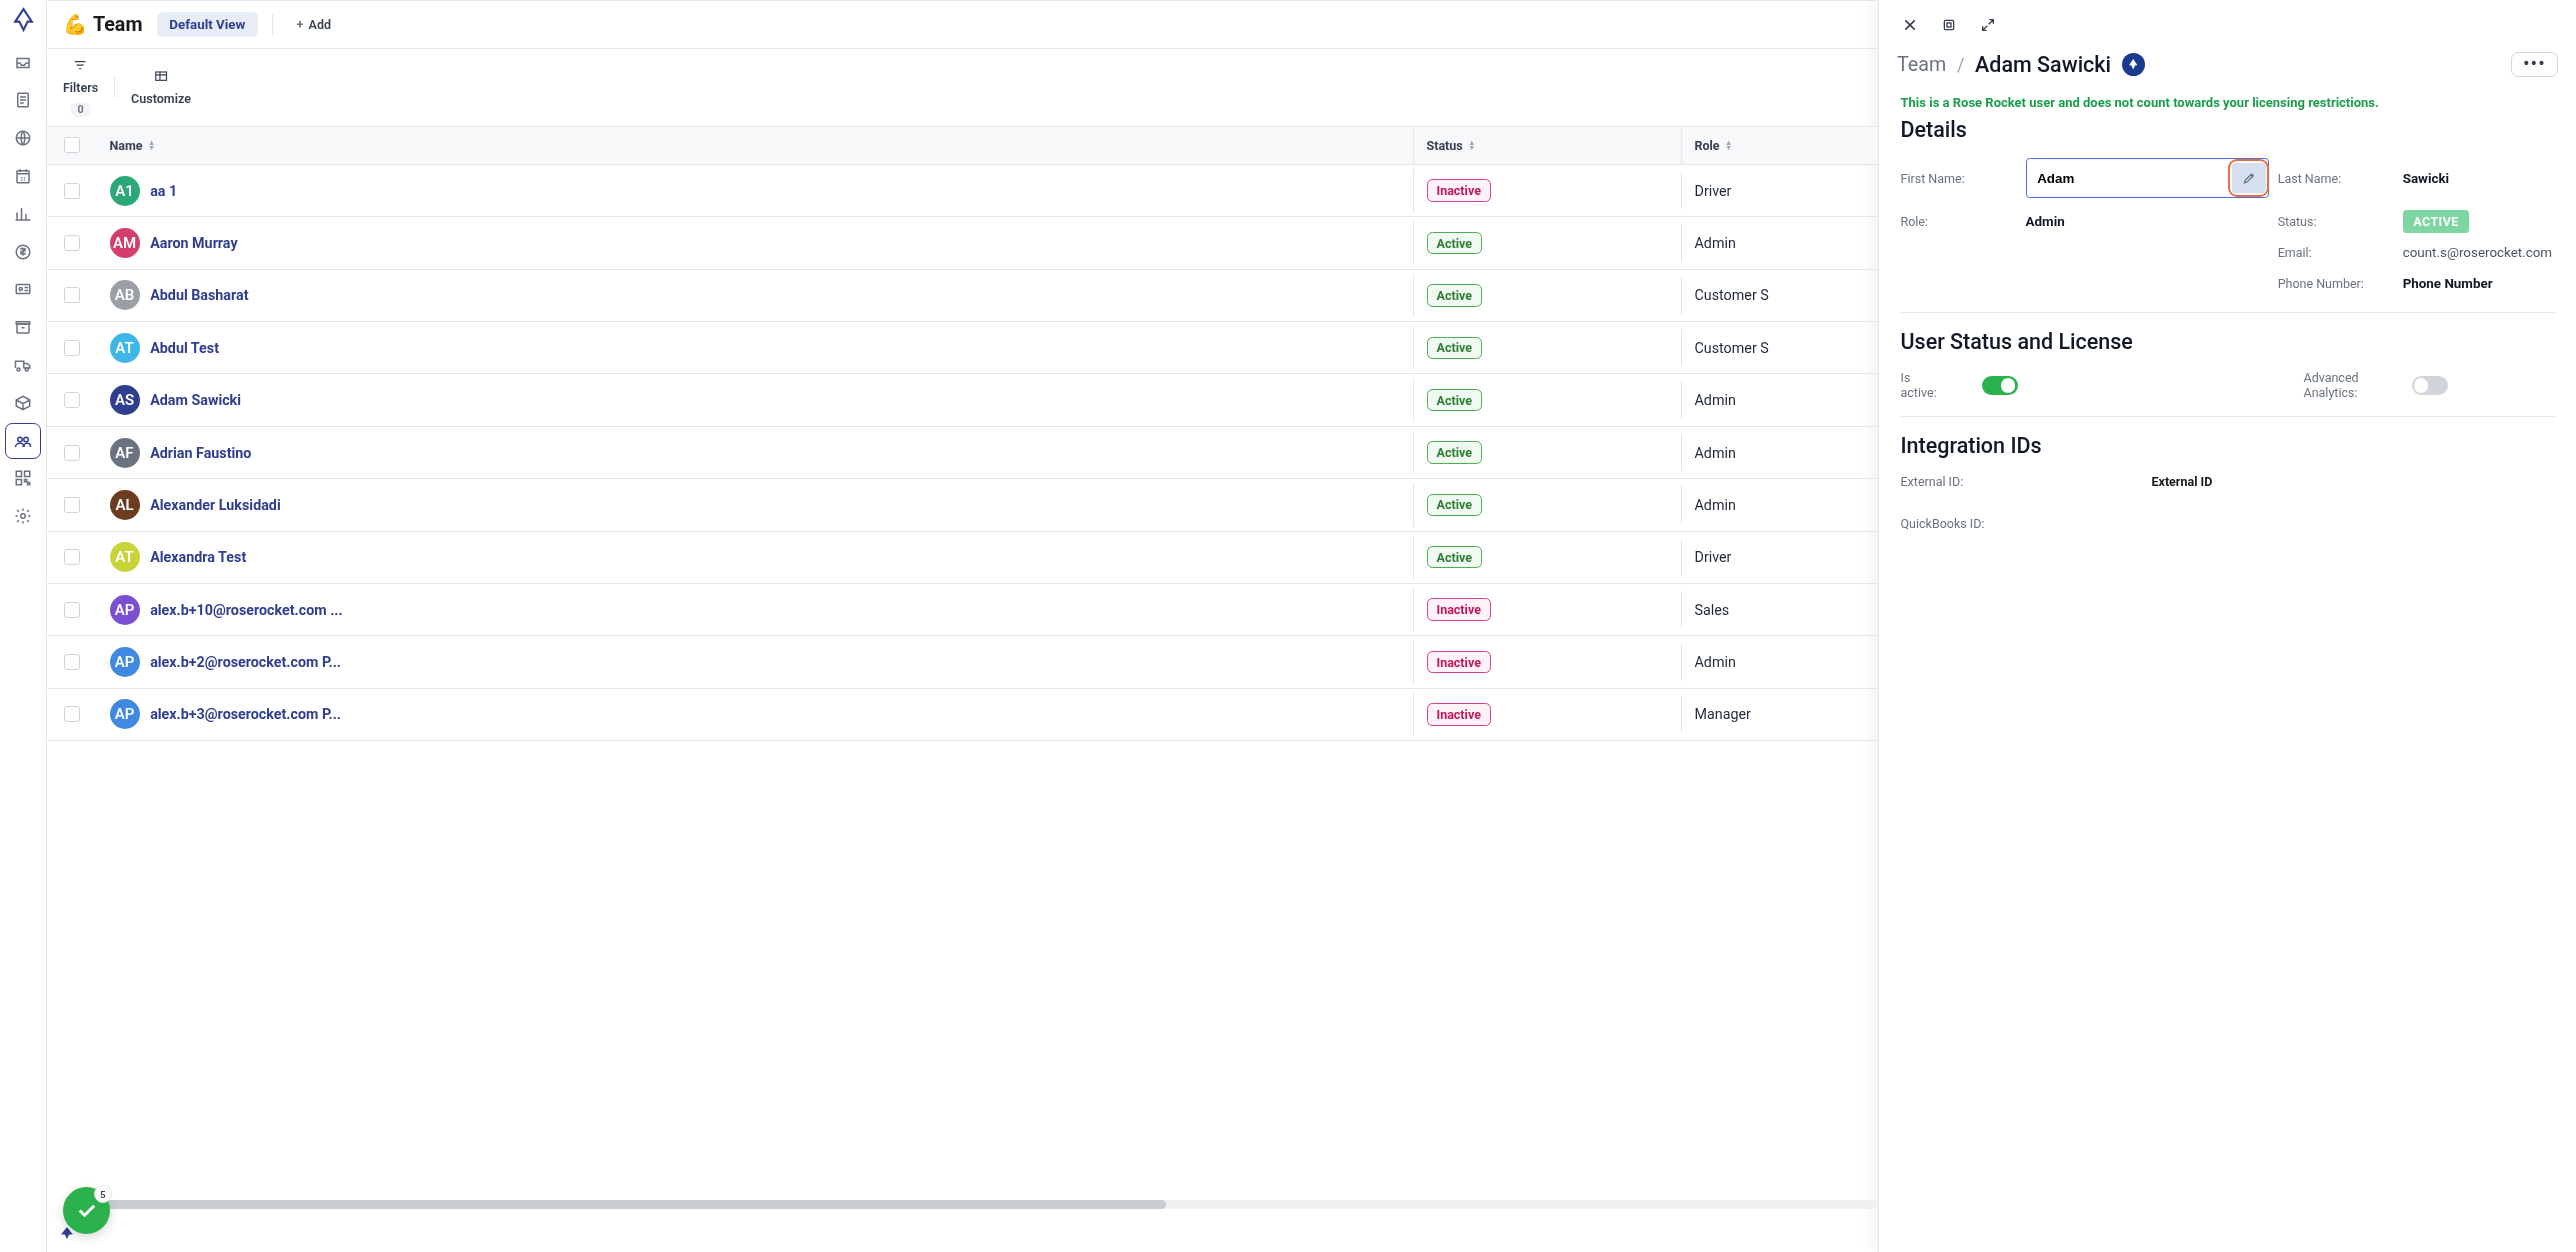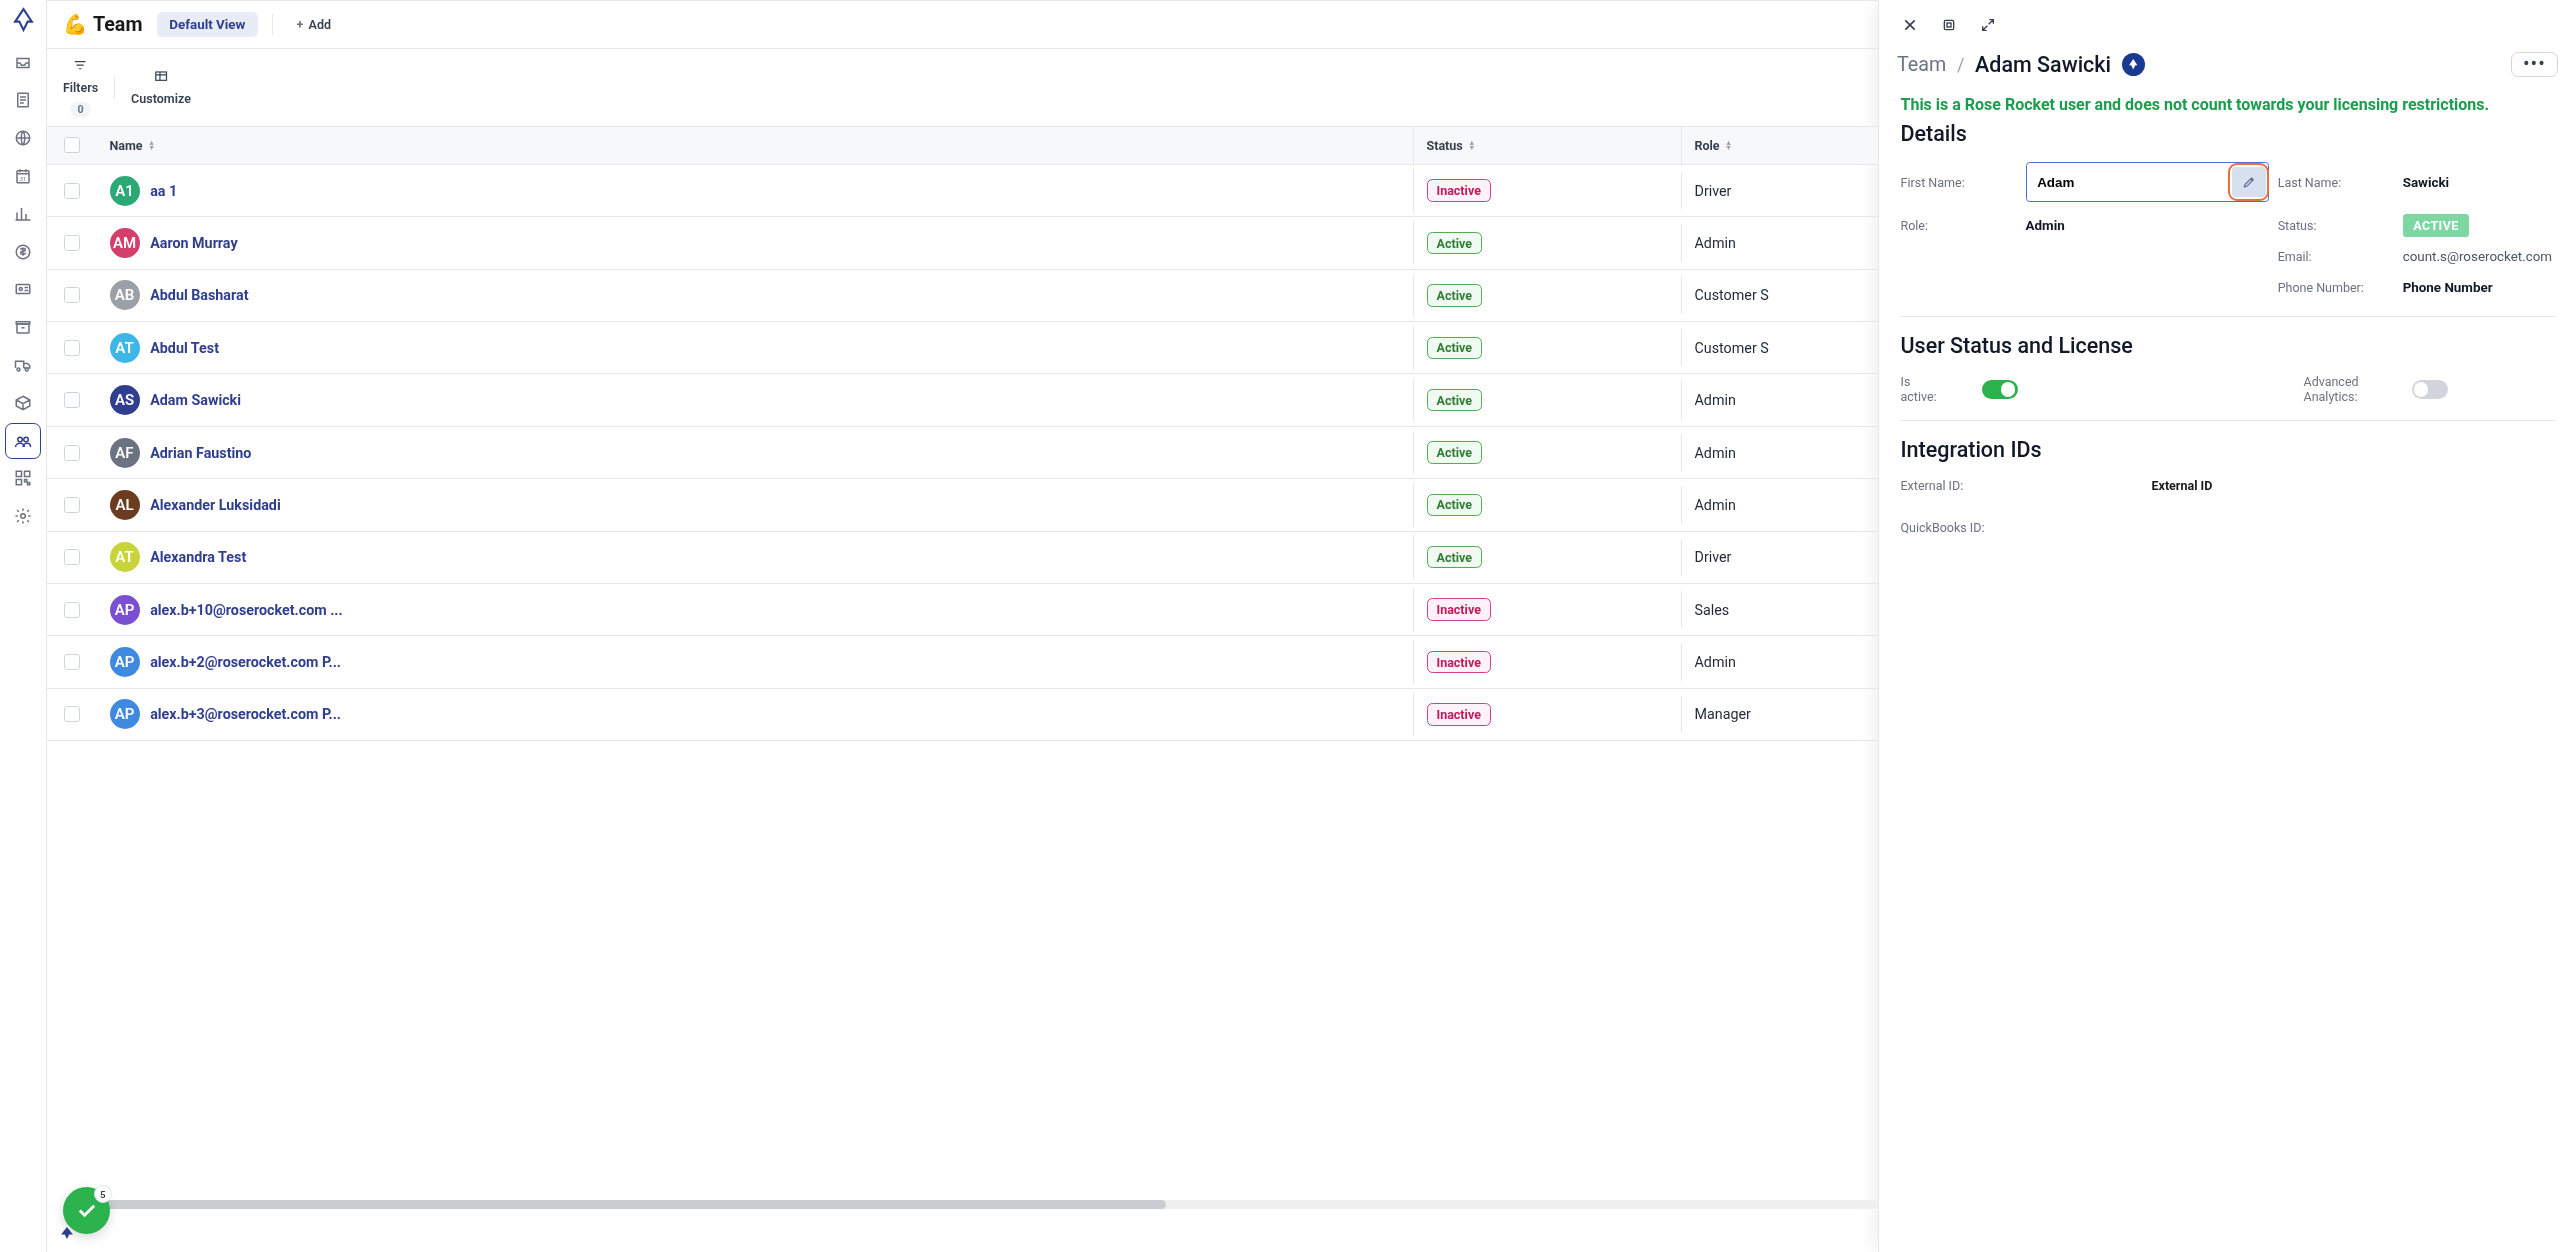--- a/index.html
+++ b/index.html
@@ -58,21 +58,21 @@
   .panel-top { display: flex; align-items: center; gap: 14.3px; padding: 12.5px 18px 5.4px; }
   .icon-btn { width: 25px; height: 25px; display: flex; align-items: center; justify-content: center; color: #374151; cursor: pointer; }
   .panel-header { display: flex; align-items: center; padding: 9px 18px 18px; gap: 10.7px; }
   .crumb { color: #6b7280; font-size: 19.7px; }
   .crumb-sep { color: #9ca3af; font-size: 18px; }
   .panel-title { font-size: 21.5px; font-weight: 500; color: #111827; }
   .title-avatar { width: 23px; height: 23px; border-radius: 50%; background: #1a3a8f; display: flex; align-items: center; justify-content: center; }
   .more-btn { margin-left: auto; border: 0.9px solid #d1d5db; border-radius: 7.2px; padding: 5.4px 10.7px; cursor: pointer; color: #374151; font-weight: 900; letter-spacing: 1.8px; font-size: 16px; line-height: 12.5px;}
   
   .panel-body { padding: 0 21.5px 21.5px; }
-  .notice { color: #1a9e4b; font-weight: 700; font-size: 16px; margin-bottom: 0; }
+  .notice { color: #1a9e4b; font-weight: 700; font-size: 13px; margin-bottom: 0; }
   .section-h { font-size: 21.5px; font-weight: 500; color: #111827; margin: 7.2px 0 16px; }
   .details-grid { display: grid; grid-template-columns: 116px 1fr 116px 1fr; row-gap: 16px; column-gap: 9px; align-items: center; margin-bottom: 21.5px;}
   .lbl { color: #6b7280; font-size: 12.5px; }
   .val { color: #111827; font-weight: 700; font-size: 13.4px; }
   .val-muted { color: #4b5563; font-size: 13.4px; }
   .first-name-field { display: flex; align-items: center; border: 1.3px solid #4a6fd8; border-radius: 3.6px; overflow: visible; position: relative; }
   .first-name-field input { border: none; padding: 9px 10.7px; font-weight: 700; font-size: 13.4px; flex: 1; outline: none; }
   .edit-pencil-wrap { border: 2.7px solid #e57040; border-radius: 9px; padding: 1.8px; margin-right: -1.8px; }
   .edit-pencil { width: 34px; height: 30px; background: #d7e0ef; display: flex; align-items: center; justify-content: center; border-radius: 3.6px; color: #5a6b8c; }
   .status-badge-active { background: #7ed6a3; color: #fff; font-weight: 700; padding: 3.6px 10.7px; border-radius: 3.6px; font-size: 12.5px; letter-spacing: 0.4px; }

